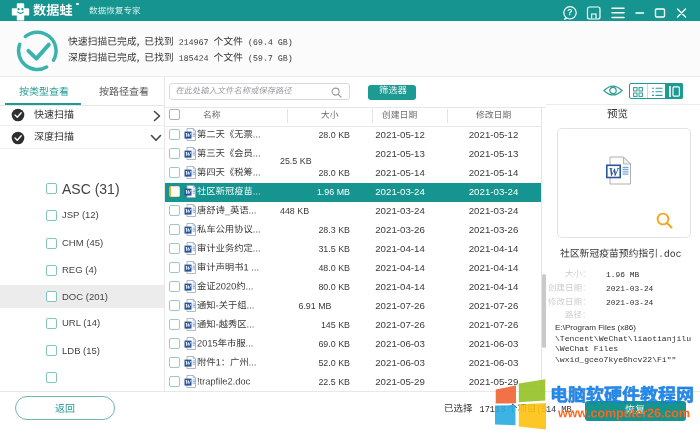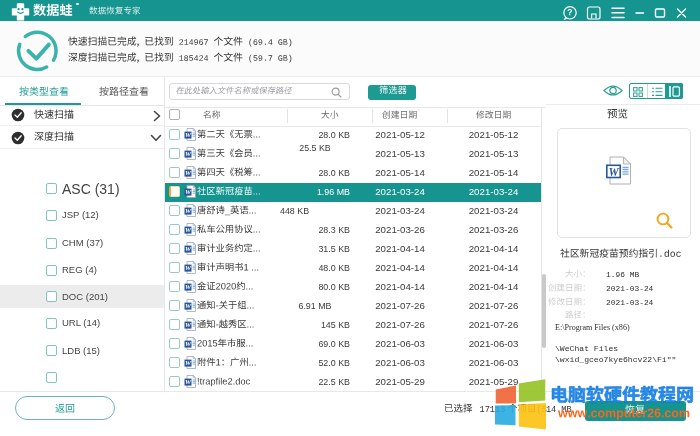--- a/index.html
+++ b/index.html
@@ -95,21 +95,21 @@
     <div style="position:absolute;left:149.5px;top:134px;z-index:2;line-height:0"><svg width="12" height="8" viewBox="0 0 12 8">
         <path d="M1.5 1.5 L6 6.2 L10.5 1.5" stroke="#444" stroke-width="1.6" fill="none" stroke-linecap="round" stroke-linejoin="round"></path>
       </svg></div>
     <div class="abs" style="left:0;top:147.5px;width:164px;height:1px;background:#efefef;z-index:1"></div>
     <div class="abs" style="left:0;top:285px;width:164px;height:23px;background:#ececec;z-index:1"></div>
     <div class="abs" style="left:46px;top:183.0px;width:11px;height:11px;border:1px solid #82c3bc;border-radius:2px;background:#fff;z-index:2"></div>
     <div class="abs" style="left:62px;top:182.5px;font-size:14px;color:#444;z-index:2;line-height:12px">ASC (31)</div>
     <div class="abs" style="left:46px;top:209.9px;width:11px;height:11px;border:1px solid #82c3bc;border-radius:2px;background:#fff;z-index:2"></div>
     <div class="abs" style="left:62px;top:209.4px;font-size:9.5px;color:#444;z-index:2;line-height:12px">JSP (12)</div>
     <div class="abs" style="left:46px;top:237.5px;width:11px;height:11px;border:1px solid #82c3bc;border-radius:2px;background:#fff;z-index:2"></div>
-    <div class="abs" style="left:62px;top:237.0px;font-size:9.5px;color:#444;z-index:2;line-height:12px">CHM (37)</div>
+    <div class="abs" style="left:62px;top:237.0px;font-size:9.5px;color:#444;z-index:2;line-height:12px">CHM (45)</div>
     <div class="abs" style="left:46px;top:264.5px;width:11px;height:11px;border:1px solid #82c3bc;border-radius:2px;background:#fff;z-index:2"></div>
     <div class="abs" style="left:62px;top:264.0px;font-size:9.5px;color:#444;z-index:2;line-height:12px">REG (4)</div>
     <div class="abs" style="left:46px;top:291.0px;width:11px;height:11px;border:1px solid #82c3bc;border-radius:2px;background:#fff;z-index:2"></div>
     <div class="abs" style="left:62px;top:290.5px;font-size:9.5px;color:#444;z-index:2;line-height:12px">DOC (201)</div>
     <div class="abs" style="left:46px;top:317.5px;width:11px;height:11px;border:1px solid #82c3bc;border-radius:2px;background:#fff;z-index:2"></div>
     <div class="abs" style="left:62px;top:317.0px;font-size:9.5px;color:#444;z-index:2;line-height:12px">URL (14)</div>
     <div class="abs" style="left:46px;top:345.3px;width:11px;height:11px;border:1px solid #82c3bc;border-radius:2px;background:#fff;z-index:2"></div>
     <div class="abs" style="left:62px;top:344.8px;font-size:9.5px;color:#444;z-index:2;line-height:12px">LDB (15)</div>
     <div class="abs" style="left:46px;top:372.2px;width:11px;height:11px;border:1px solid #82c3bc;border-radius:2px;background:#fff;z-index:2"></div>
     <div class="abs" style="left:62px;top:393px;font-size:14px;color:#444;z-index:2;line-height:12px">PRN (12)</div>
@@ -163,21 +163,21 @@
 <path d="M3 0.5 h6.2 l2.3 2.3 v9.7 h-8.5 z" fill="#fff" stroke="#9aa7b8" stroke-width="0.8"></path>
 <path d="M9.2 0.5 l2.3 2.3 h-2.3 z" fill="#dce6f1" stroke="#9aa7b8" stroke-width="0.6"></path>
 <rect x="0.5" y="3.6" width="7" height="7" fill="#2a5699"></rect>
 <text x="4" y="9.4" font-family="Liberation Serif" font-size="6.8" font-weight="bold" font-style="italic" fill="#fff" text-anchor="middle">W</text>
 <path d="M8.6 5 h2.6 M8.6 6.6 h2.6 M8.6 8.2 h2.6" stroke="#7da7d8" stroke-width="0.9"></path>
 </svg></div>
     <div style="position:absolute;left:196.5px;top:148.29999999999998px;z-index:2;line-height:0"><svg width="65" height="11" viewBox="0 0 65 11">
         <path fill="#3a3a3a" d="M1.6 4.7C1.5 5.3 1.3 6.2 1.2 6.7H3.7C2.9 7.5 1.7 8.2 0.7 8.6C0.8 8.7 1.0 9.0 1.1 9.2C2.2 8.7 3.4 7.9 4.3 7.0V9.1H4.9V6.7H7.6C7.5 7.6 7.4 7.9 7.3 8.1C7.2 8.1 7.1 8.1 7.0 8.1C6.8 8.1 6.4 8.1 5.9 8.1C6.0 8.3 6.1 8.5 6.1 8.7C6.6 8.8 7.0 8.8 7.3 8.7C7.6 8.7 7.7 8.7 7.9 8.5C8.1 8.3 8.2 7.7 8.4 6.4C8.4 6.3 8.4 6.1 8.4 6.1H4.9V5.3H8.1V3.2H1.2V3.8H4.3V4.7ZM2.1 5.3H4.3V6.1H2.0ZM4.9 3.8H7.4V4.7H4.9ZM2.0 0.5C1.6 1.4 1.1 2.3 0.4 2.8C0.6 2.9 0.9 3.1 1.0 3.2C1.4 2.8 1.7 2.4 2.0 1.9H2.5C2.7 2.3 2.9 2.8 3.0 3.1L3.6 2.8C3.5 2.6 3.4 2.2 3.2 1.9H4.7V1.4H2.3C2.4 1.2 2.5 0.9 2.6 0.7ZM5.6 0.5C5.3 1.4 4.9 2.2 4.3 2.8C4.5 2.8 4.8 3.0 4.9 3.1C5.2 2.8 5.5 2.4 5.7 1.9H6.4C6.7 2.3 7.0 2.8 7.1 3.1L7.7 2.8C7.6 2.6 7.4 2.2 7.1 1.9H8.8V1.4H6.0C6.1 1.2 6.2 0.9 6.2 0.7ZM10.4 1.5V2.2H17.5V1.5ZM11.0 4.5V5.2H16.7V4.5ZM9.9 7.8V8.5H18.0V7.8ZM19.2 4.2V4.9H22.6C22.3 6.2 21.4 7.6 19.0 8.5C19.1 8.7 19.4 9.0 19.4 9.1C21.8 8.1 22.8 6.8 23.3 5.4C24.0 7.2 25.2 8.5 27.1 9.1C27.2 8.9 27.4 8.6 27.6 8.5C25.7 7.9 24.4 6.6 23.8 4.9H27.3V4.2H23.5C23.5 3.8 23.6 3.5 23.6 3.1V2.0H26.9V1.3H19.5V2.0H22.8V3.1C22.8 3.5 22.8 3.8 22.8 4.2ZM35.4 9.0 33.4 4.9 35.4 0.7 34.9 0.5 32.8 4.9 34.9 9.2ZM36.9 9.0 34.9 4.9 36.9 0.7 36.4 0.5 34.3 4.9 36.4 9.2ZM38.7 8.9C39.0 8.8 39.5 8.8 44.5 8.4C44.7 8.6 44.9 8.9 45.0 9.1L45.6 8.8C45.2 8.1 44.3 7.1 43.5 6.3L42.9 6.6C43.3 7.0 43.6 7.3 44.0 7.7L39.7 8.1C40.4 7.5 41.1 6.7 41.6 5.9H45.7V5.3H38.0V5.9H40.7C40.1 6.8 39.4 7.5 39.1 7.7C38.8 8.0 38.6 8.2 38.4 8.2C38.5 8.4 38.6 8.8 38.7 8.9ZM41.9 0.6C41.1 1.8 39.4 3.0 37.6 3.8C37.8 3.9 38.0 4.2 38.1 4.4C38.6 4.1 39.2 3.9 39.7 3.6V4.1H44.1V3.5H39.8C40.6 3.0 41.3 2.4 41.9 1.7C42.4 2.3 43.2 2.9 44.1 3.5C44.6 3.8 45.1 4.1 45.7 4.3C45.8 4.1 46.0 3.8 46.2 3.7C44.6 3.1 43.1 2.1 42.3 1.2L42.6 0.9ZM49.0 1.6H53.3V2.7H49.0ZM48.3 1.0V3.3H54.1V1.0ZM50.7 5.4V6.2C50.7 6.9 50.5 7.9 47.1 8.6C47.3 8.8 47.5 9.0 47.6 9.2C51.0 8.4 51.5 7.2 51.5 6.2V5.4ZM51.4 7.8C52.6 8.2 54.1 8.8 54.9 9.2L55.2 8.6C54.4 8.2 52.9 7.6 51.8 7.3ZM47.9 4.1V7.5H48.7V4.8H53.7V7.5H54.5V4.1Z"></path>
         <path fill="#3a3a3a" d="M56.6 8.4V7.4H57.5V8.4ZM59.2 8.4V7.4H60.1V8.4ZM61.8 8.4V7.4H62.7V8.4Z"></path>
       </svg></div>
-    <div class="abs" style="left:280px;top:143px;width:70px;text-align:center;font-size:8.9px;color:#3a3a3a;z-index:2;line-height:11px">25.5 KB</div>
+    <div class="abs" style="left:280px;top:156px;width:70px;text-align:left;font-size:8.9px;color:#3a3a3a;z-index:2;line-height:11px">25.5 KB</div>
     <div class="abs" style="left:362.5px;top:148.1px;width:75px;text-align:center;font-size:9.7px;color:#3a3a3a;z-index:2;line-height:11px">2021-05-13</div>
     <div class="abs" style="left:447px;top:148.1px;width:93px;text-align:center;font-size:9.7px;color:#3a3a3a;z-index:2;line-height:11px">2021-05-13</div>
     <div class="abs" style="left:169px;top:167.1px;width:11px;height:11px;border:1px solid #9bc9c3;border-radius:2px;background:#fff;z-index:2"></div>
     <div style="position:absolute;left:184px;top:166.29999999999998px;z-index:2;line-height:0"><svg width="12" height="13" viewBox="0 0 12 13">
 <path d="M3 0.5 h6.2 l2.3 2.3 v9.7 h-8.5 z" fill="#fff" stroke="#9aa7b8" stroke-width="0.8"></path>
 <path d="M9.2 0.5 l2.3 2.3 h-2.3 z" fill="#dce6f1" stroke="#9aa7b8" stroke-width="0.6"></path>
 <rect x="0.5" y="3.6" width="7" height="7" fill="#2a5699"></rect>
 <text x="4" y="9.4" font-family="Liberation Serif" font-size="6.8" font-weight="bold" font-style="italic" fill="#fff" text-anchor="middle">W</text>
 <path d="M8.6 5 h2.6 M8.6 6.6 h2.6 M8.6 8.2 h2.6" stroke="#7da7d8" stroke-width="0.9"></path>
 </svg></div>
@@ -419,21 +419,22 @@
       </svg></div>
     <div style="position:absolute;left:547.5px;top:296.7px;z-index:2;line-height:0"><svg width="44" height="10" viewBox="0 0 44 10">
         <path fill="#cbcbcb" d="M5.9 4.4C5.5 4.9 4.6 5.3 3.9 5.5C4.0 5.6 4.1 5.7 4.2 5.9C5.0 5.6 5.9 5.2 6.4 4.6ZM6.7 5.3C6.2 5.9 5.0 6.3 4.0 6.6C4.1 6.7 4.2 6.9 4.3 7.0C5.4 6.7 6.6 6.2 7.2 5.5ZM7.5 6.2C6.8 7.1 5.2 7.6 3.5 7.8C3.6 8.0 3.8 8.2 3.8 8.4C5.6 8.0 7.2 7.4 8.1 6.4ZM2.6 2.9V7.0H3.1V2.9ZM4.7 2.0H7.1C6.8 2.5 6.4 2.9 5.9 3.2C5.4 2.9 5.0 2.4 4.7 2.0ZM4.8 0.6C4.4 1.5 3.8 2.4 3.1 2.9C3.3 3.0 3.5 3.2 3.6 3.3C3.9 3.1 4.1 2.8 4.4 2.5C4.6 2.8 5.0 3.2 5.4 3.5C4.7 3.9 3.9 4.1 3.2 4.2C3.3 4.4 3.4 4.6 3.5 4.7C4.3 4.5 5.1 4.3 5.9 3.8C6.4 4.2 7.1 4.5 7.9 4.7C8.0 4.5 8.1 4.3 8.3 4.2C7.5 4.0 6.9 3.8 6.4 3.5C7.0 3.0 7.6 2.4 7.9 1.6L7.5 1.5L7.4 1.5H5.0C5.2 1.2 5.3 1.0 5.4 0.7ZM2.0 0.6C1.6 1.9 0.9 3.2 0.2 4.1C0.3 4.2 0.5 4.6 0.5 4.7C0.8 4.4 1.0 4.0 1.3 3.6V8.4H1.9V2.5C2.2 1.9 2.4 1.4 2.6 0.8ZM13.6 2.7H15.4C15.2 3.8 14.9 4.8 14.5 5.6C14.1 4.8 13.8 3.8 13.6 2.8ZM9.1 1.2V1.8H11.5V3.6H9.3V6.8C9.3 7.1 9.1 7.2 9.0 7.3C9.1 7.5 9.2 7.8 9.2 8.0C9.4 7.8 9.8 7.6 12.2 6.7C12.2 6.6 12.2 6.3 12.2 6.1L9.9 6.9V4.2H12.1L12.1 4.3C12.2 4.4 12.5 4.6 12.6 4.7C12.8 4.4 13.0 4.1 13.2 3.7C13.4 4.6 13.7 5.5 14.1 6.2C13.6 6.9 12.9 7.4 12.0 7.8C12.2 8.0 12.4 8.3 12.4 8.4C13.3 8.0 14.0 7.4 14.5 6.8C15.0 7.4 15.6 8.0 16.3 8.3C16.4 8.2 16.6 7.9 16.7 7.8C16.0 7.5 15.4 6.9 14.9 6.2C15.4 5.3 15.8 4.1 16.0 2.7H16.6V2.1H13.8C14.0 1.7 14.1 1.2 14.2 0.7L13.6 0.6C13.3 2.0 12.8 3.3 12.2 4.2V1.2ZM19.2 4.7H23.4V7.1H19.2ZM19.2 4.1V1.8H23.4V4.1ZM18.5 1.1V8.3H19.2V7.7H23.4V8.2H24.1V1.1ZM27.0 6.5C26.8 7.1 26.3 7.6 25.8 8.0C26.0 8.1 26.2 8.3 26.4 8.4C26.8 8.0 27.3 7.3 27.6 6.7ZM28.2 6.7C28.6 7.1 29.0 7.7 29.1 8.1L29.6 7.8C29.5 7.4 29.1 6.9 28.7 6.5ZM32.8 1.6V2.9H31.0V1.6ZM30.4 1.0V4.1C30.4 5.3 30.4 6.9 29.6 8.0C29.8 8.1 30.1 8.3 30.2 8.4C30.7 7.6 30.9 6.5 31.0 5.5H32.8V7.6C32.8 7.7 32.7 7.7 32.6 7.7C32.5 7.7 32.0 7.7 31.6 7.7C31.7 7.9 31.8 8.2 31.8 8.3C32.4 8.3 32.8 8.3 33.1 8.2C33.3 8.1 33.4 7.9 33.4 7.6V1.0ZM32.8 3.5V4.9H31.0C31.0 4.6 31.0 4.3 31.0 4.1V3.5ZM28.8 0.7V1.7H27.2V0.7H26.7V1.7H25.9V2.3H26.7V5.7H25.8V6.3H30.0V5.7H29.4V2.3H30.0V1.7H29.4V0.7ZM27.2 2.3H28.8V3.0H27.2ZM27.2 3.5H28.8V4.4H27.2ZM27.2 4.9H28.8V5.7H27.2ZM36.1 3.6C36.5 3.6 36.8 3.3 36.8 2.9C36.8 2.5 36.5 2.3 36.1 2.3C35.8 2.3 35.5 2.5 35.5 2.9C35.5 3.3 35.8 3.6 36.1 3.6ZM36.1 7.7C36.5 7.7 36.8 7.5 36.8 7.1C36.8 6.7 36.5 6.5 36.1 6.5C35.8 6.5 35.5 6.7 35.5 7.1C35.5 7.5 35.8 7.7 36.1 7.7Z"></path>
       </svg></div>
     <div style="position:absolute;left:564.5px;top:310.2px;z-index:2;line-height:0"><svg width="26" height="10" viewBox="0 0 26 10">
         <path fill="#cbcbcb" d="M1.3 1.5H2.9V3.0H1.3ZM0.3 7.3 0.4 8.0C1.3 7.8 2.6 7.5 3.7 7.2L3.7 6.6L2.5 6.8V5.3H3.4C3.6 5.4 3.7 5.6 3.7 5.8C3.9 5.7 4.1 5.6 4.3 5.5V8.4H4.9V8.0H7.0V8.3H7.6V5.5L7.9 5.7C8.0 5.5 8.1 5.2 8.3 5.1C7.5 4.8 6.9 4.4 6.3 3.9C6.9 3.2 7.3 2.5 7.6 1.6L7.2 1.4L7.1 1.4H5.4C5.5 1.2 5.6 1.0 5.7 0.7L5.1 0.6C4.8 1.6 4.2 2.5 3.5 3.2V0.9H0.8V3.5H2.0V7.0L1.3 7.1V4.3H0.8V7.3ZM4.9 7.5V5.8H7.0V7.5ZM6.8 2.0C6.6 2.5 6.3 3.0 5.9 3.4C5.6 3.0 5.3 2.6 5.1 2.1L5.1 2.0ZM4.6 5.3C5.1 5.0 5.5 4.7 5.9 4.3C6.3 4.7 6.7 5.0 7.2 5.3ZM5.5 3.8C5.0 4.4 4.3 4.9 3.6 5.2V4.8H2.5V3.5H3.5V3.3C3.7 3.4 3.9 3.5 4.0 3.6C4.2 3.4 4.5 3.0 4.7 2.7C5.0 3.1 5.2 3.5 5.5 3.8ZM10.7 0.6C10.3 1.2 9.6 1.9 8.9 2.3C9.0 2.5 9.2 2.7 9.3 2.9C10.0 2.3 10.8 1.6 11.3 0.8ZM11.8 1.0V1.6H15.0C14.2 2.7 12.6 3.7 11.2 4.1C11.3 4.2 11.4 4.5 11.5 4.6C12.4 4.3 13.2 3.9 14.0 3.4C14.8 3.7 15.8 4.2 16.3 4.6L16.6 4.1C16.1 3.8 15.3 3.3 14.5 3.0C15.1 2.5 15.7 1.9 16.0 1.2L15.6 1.0L15.5 1.0ZM11.8 4.9V5.5H13.6V7.5H11.2V8.1H16.6V7.5H14.3V5.5H16.1V4.9ZM10.8 2.5C10.4 3.3 9.6 4.2 8.8 4.8C8.9 4.9 9.1 5.2 9.1 5.4C9.4 5.1 9.7 4.9 10.0 4.5V8.4H10.7V3.8C10.9 3.4 11.2 3.0 11.4 2.7ZM19.1 3.6C19.5 3.6 19.8 3.3 19.8 2.9C19.8 2.5 19.5 2.3 19.1 2.3C18.8 2.3 18.5 2.5 18.5 2.9C18.5 3.3 18.8 3.6 19.1 3.6ZM19.1 7.7C19.5 7.7 19.8 7.5 19.8 7.1C19.8 6.7 19.5 6.5 19.1 6.5C18.8 6.5 18.5 6.7 18.5 7.1C18.5 7.5 18.8 7.7 19.1 7.7Z"></path>
       </svg></div>
     <div class="abs" style="left:606px;top:270.4px;font-family:'Liberation Mono',monospace;font-size:7.9px;color:#2f2f2f;line-height:9px;z-index:2">1.96 MB</div>
     <div class="abs" style="left:606px;top:283.9px;font-family:'Liberation Mono',monospace;font-size:7.9px;color:#2f2f2f;line-height:9px;z-index:2">2021-03-24</div>
     <div class="abs" style="left:606px;top:297.9px;font-family:'Liberation Mono',monospace;font-size:7.9px;color:#2f2f2f;line-height:9px;z-index:2">2021-03-24</div>
-    <div class="abs" style="left:555px;top:323.2px;font-family:Liberation Serif, serif;font-size:8.1px;color:#2f2f2f;line-height:9.5px;white-space:nowrap;z-index:2">E:\Program Files (x86)</div>
+    <div class="abs" style="left:555px;top:323.2px;font-family:Liberation Sans, sans-serif;font-size:8.1px;color:#2f2f2f;line-height:9.5px;white-space:nowrap;z-index:2">E:\Program Files (x86)</div>
+    <div class="abs" style="left:555px;top:333.8px;font-family:'Liberation Mono',monospace;font-size:8.1px;color:#2f2f2f;line-height:9.5px;white-space:nowrap;z-index:2">\Tencent\WeChat\liaotianjilu</div>
     <div class="abs" style="left:555px;top:344.4px;font-family:'Liberation Mono',monospace;font-size:8.1px;color:#2f2f2f;line-height:9.5px;white-space:nowrap;z-index:2">\WeChat Files</div>
     <div class="abs" style="left:555px;top:355.0px;font-family:'Liberation Mono',monospace;font-size:8.1px;color:#2f2f2f;line-height:9.5px;white-space:nowrap;z-index:2">\wxid_gceo7kye6hcv22\Fi""</div>
     <div class="abs" style="left:0;top:390.5px;width:700px;height:45.5px;background:#fff;border-top:1px solid #e8e8e8;z-index:3"></div>
     <div class="abs" style="left:14.5px;top:396px;width:100px;height:24px;border:1px solid #6db7af;border-radius:12px;background:#fff;z-index:4"></div>
     <div style="position:absolute;left:54.5px;top:402.5px;z-index:5;line-height:0"><svg width="21" height="12" viewBox="0 0 21 12">
         <path fill="#1d9a92" d="M0.7 1.3C1.2 1.8 1.8 2.5 2.1 3.0L2.8 2.5C2.5 2.1 1.8 1.4 1.3 1.0ZM2.5 4.3H0.5V5.0H1.7V7.9C1.3 8.1 0.8 8.4 0.3 8.9L0.8 9.6C1.3 9.1 1.7 8.5 2.1 8.5C2.3 8.5 2.6 8.8 3.1 9.0C3.8 9.4 4.7 9.5 5.9 9.5C6.9 9.5 8.6 9.5 9.4 9.4C9.4 9.2 9.5 8.8 9.6 8.6C8.6 8.8 7.1 8.8 5.9 8.8C4.8 8.8 3.9 8.8 3.2 8.4C2.9 8.2 2.7 8.1 2.5 8.0ZM4.8 4.9C5.3 5.3 5.9 5.8 6.4 6.2C5.8 6.8 5.0 7.3 4.2 7.6C4.4 7.7 4.6 8.0 4.7 8.2C5.5 7.8 6.3 7.4 7.0 6.7C7.6 7.2 8.1 7.8 8.5 8.2L9.1 7.6C8.7 7.2 8.1 6.7 7.5 6.2C8.1 5.4 8.7 4.5 9.0 3.3L8.5 3.1L8.4 3.2H4.6V2.0C6.2 1.9 8.1 1.7 9.3 1.4L8.7 0.8C7.6 1.1 5.5 1.2 3.9 1.3V3.5C3.9 4.8 3.7 6.4 2.8 7.6C3.0 7.7 3.3 7.9 3.4 8.0C4.3 6.9 4.6 5.2 4.6 3.8H8.1C7.8 4.6 7.4 5.2 6.9 5.7C6.4 5.3 5.8 4.8 5.3 4.5ZM13.7 4.0H16.2V6.3H13.7ZM13.0 3.3V7.0H16.9V3.3ZM10.8 1.0V9.8H11.6V9.2H18.4V9.8H19.2V1.0ZM11.6 8.5V1.8H18.4V8.5Z"></path>
       </svg></div>
     <div style="position:absolute;left:444px;top:403px;z-index:4;line-height:0"><svg width="30" height="11" viewBox="0 0 30 11">
         <path fill="#333333" d="M0.9 1.2V1.9H7.1V4.4H2.1V2.9H1.4V7.6C1.4 8.8 1.9 9.1 3.4 9.1C3.8 9.1 6.6 9.1 7.0 9.1C8.5 9.1 8.9 8.6 9.0 6.8C8.8 6.8 8.5 6.7 8.3 6.5C8.2 8.1 8.0 8.4 7.0 8.4C6.3 8.4 3.9 8.4 3.4 8.4C2.3 8.4 2.1 8.2 2.1 7.6V5.1H7.1V5.6H7.8V1.2ZM10.1 1.3C10.6 1.8 11.3 2.5 11.6 2.9L12.1 2.5C11.8 2.0 11.2 1.4 10.6 0.9ZM13.7 0.9C13.5 1.8 13.1 2.6 12.6 3.1C12.8 3.2 13.1 3.4 13.2 3.5C13.4 3.3 13.6 2.9 13.8 2.6H15.2V3.9H12.5V4.6H14.3C14.1 5.8 13.7 6.7 12.3 7.2C12.4 7.4 12.6 7.6 12.7 7.8C14.3 7.2 14.8 6.1 15.0 4.6H16.0V6.8C16.0 7.5 16.1 7.7 16.8 7.7C17.0 7.7 17.6 7.7 17.8 7.7C18.4 7.7 18.5 7.4 18.6 6.2C18.4 6.2 18.1 6.1 18.0 5.9C18.0 6.9 17.9 7.1 17.7 7.1C17.5 7.1 17.0 7.1 16.9 7.1C16.7 7.1 16.7 7.0 16.7 6.8V4.6H18.5V3.9H15.9V2.6H18.1V1.9H15.9V0.7H15.2V1.9H14.1C14.2 1.7 14.3 1.4 14.4 1.0ZM11.9 4.3H10.0V4.9H11.2V7.8C10.8 8.0 10.4 8.3 9.9 8.7L10.4 9.4C10.9 8.8 11.5 8.3 11.8 8.3C12.0 8.3 12.3 8.6 12.7 8.8C13.3 9.2 14.1 9.2 15.2 9.2C16.1 9.2 17.7 9.2 18.5 9.2C18.5 8.9 18.6 8.6 18.7 8.4C17.7 8.5 16.3 8.6 15.2 8.6C14.2 8.6 13.4 8.5 12.8 8.2C12.4 7.9 12.1 7.7 11.9 7.6ZM20.7 0.6V2.5H19.4V3.2H20.7V5.2C20.2 5.4 19.7 5.5 19.3 5.6L19.5 6.3L20.7 5.9V8.5C20.7 8.6 20.6 8.6 20.5 8.7C20.4 8.7 20.0 8.7 19.6 8.6C19.7 8.8 19.8 9.1 19.8 9.3C20.4 9.3 20.8 9.3 21.1 9.2C21.3 9.1 21.4 8.9 21.4 8.5V5.7L22.5 5.3L22.4 4.7L21.4 5.0V3.2H22.5V2.5H21.4V0.6ZM26.6 1.8C26.3 2.3 25.8 2.7 25.3 3.1C24.8 2.7 24.4 2.3 24.1 1.8ZM22.8 1.1V1.8H23.4C23.7 2.4 24.2 3.0 24.7 3.4C24.0 3.9 23.2 4.2 22.4 4.4C22.5 4.6 22.7 4.8 22.7 5.0C23.6 4.7 24.5 4.4 25.3 3.8C26.0 4.4 26.9 4.8 27.8 5.0C27.9 4.8 28.1 4.5 28.3 4.4C27.4 4.2 26.5 3.9 25.8 3.5C26.6 2.9 27.2 2.2 27.6 1.3L27.2 1.1L27.1 1.1ZM24.9 4.7V5.5H23.0V6.2H24.9V7.1H22.5V7.8H24.9V9.4H25.6V7.8H28.1V7.1H25.6V6.2H27.4V5.5H25.6V4.7Z"></path>
       </svg></div>

